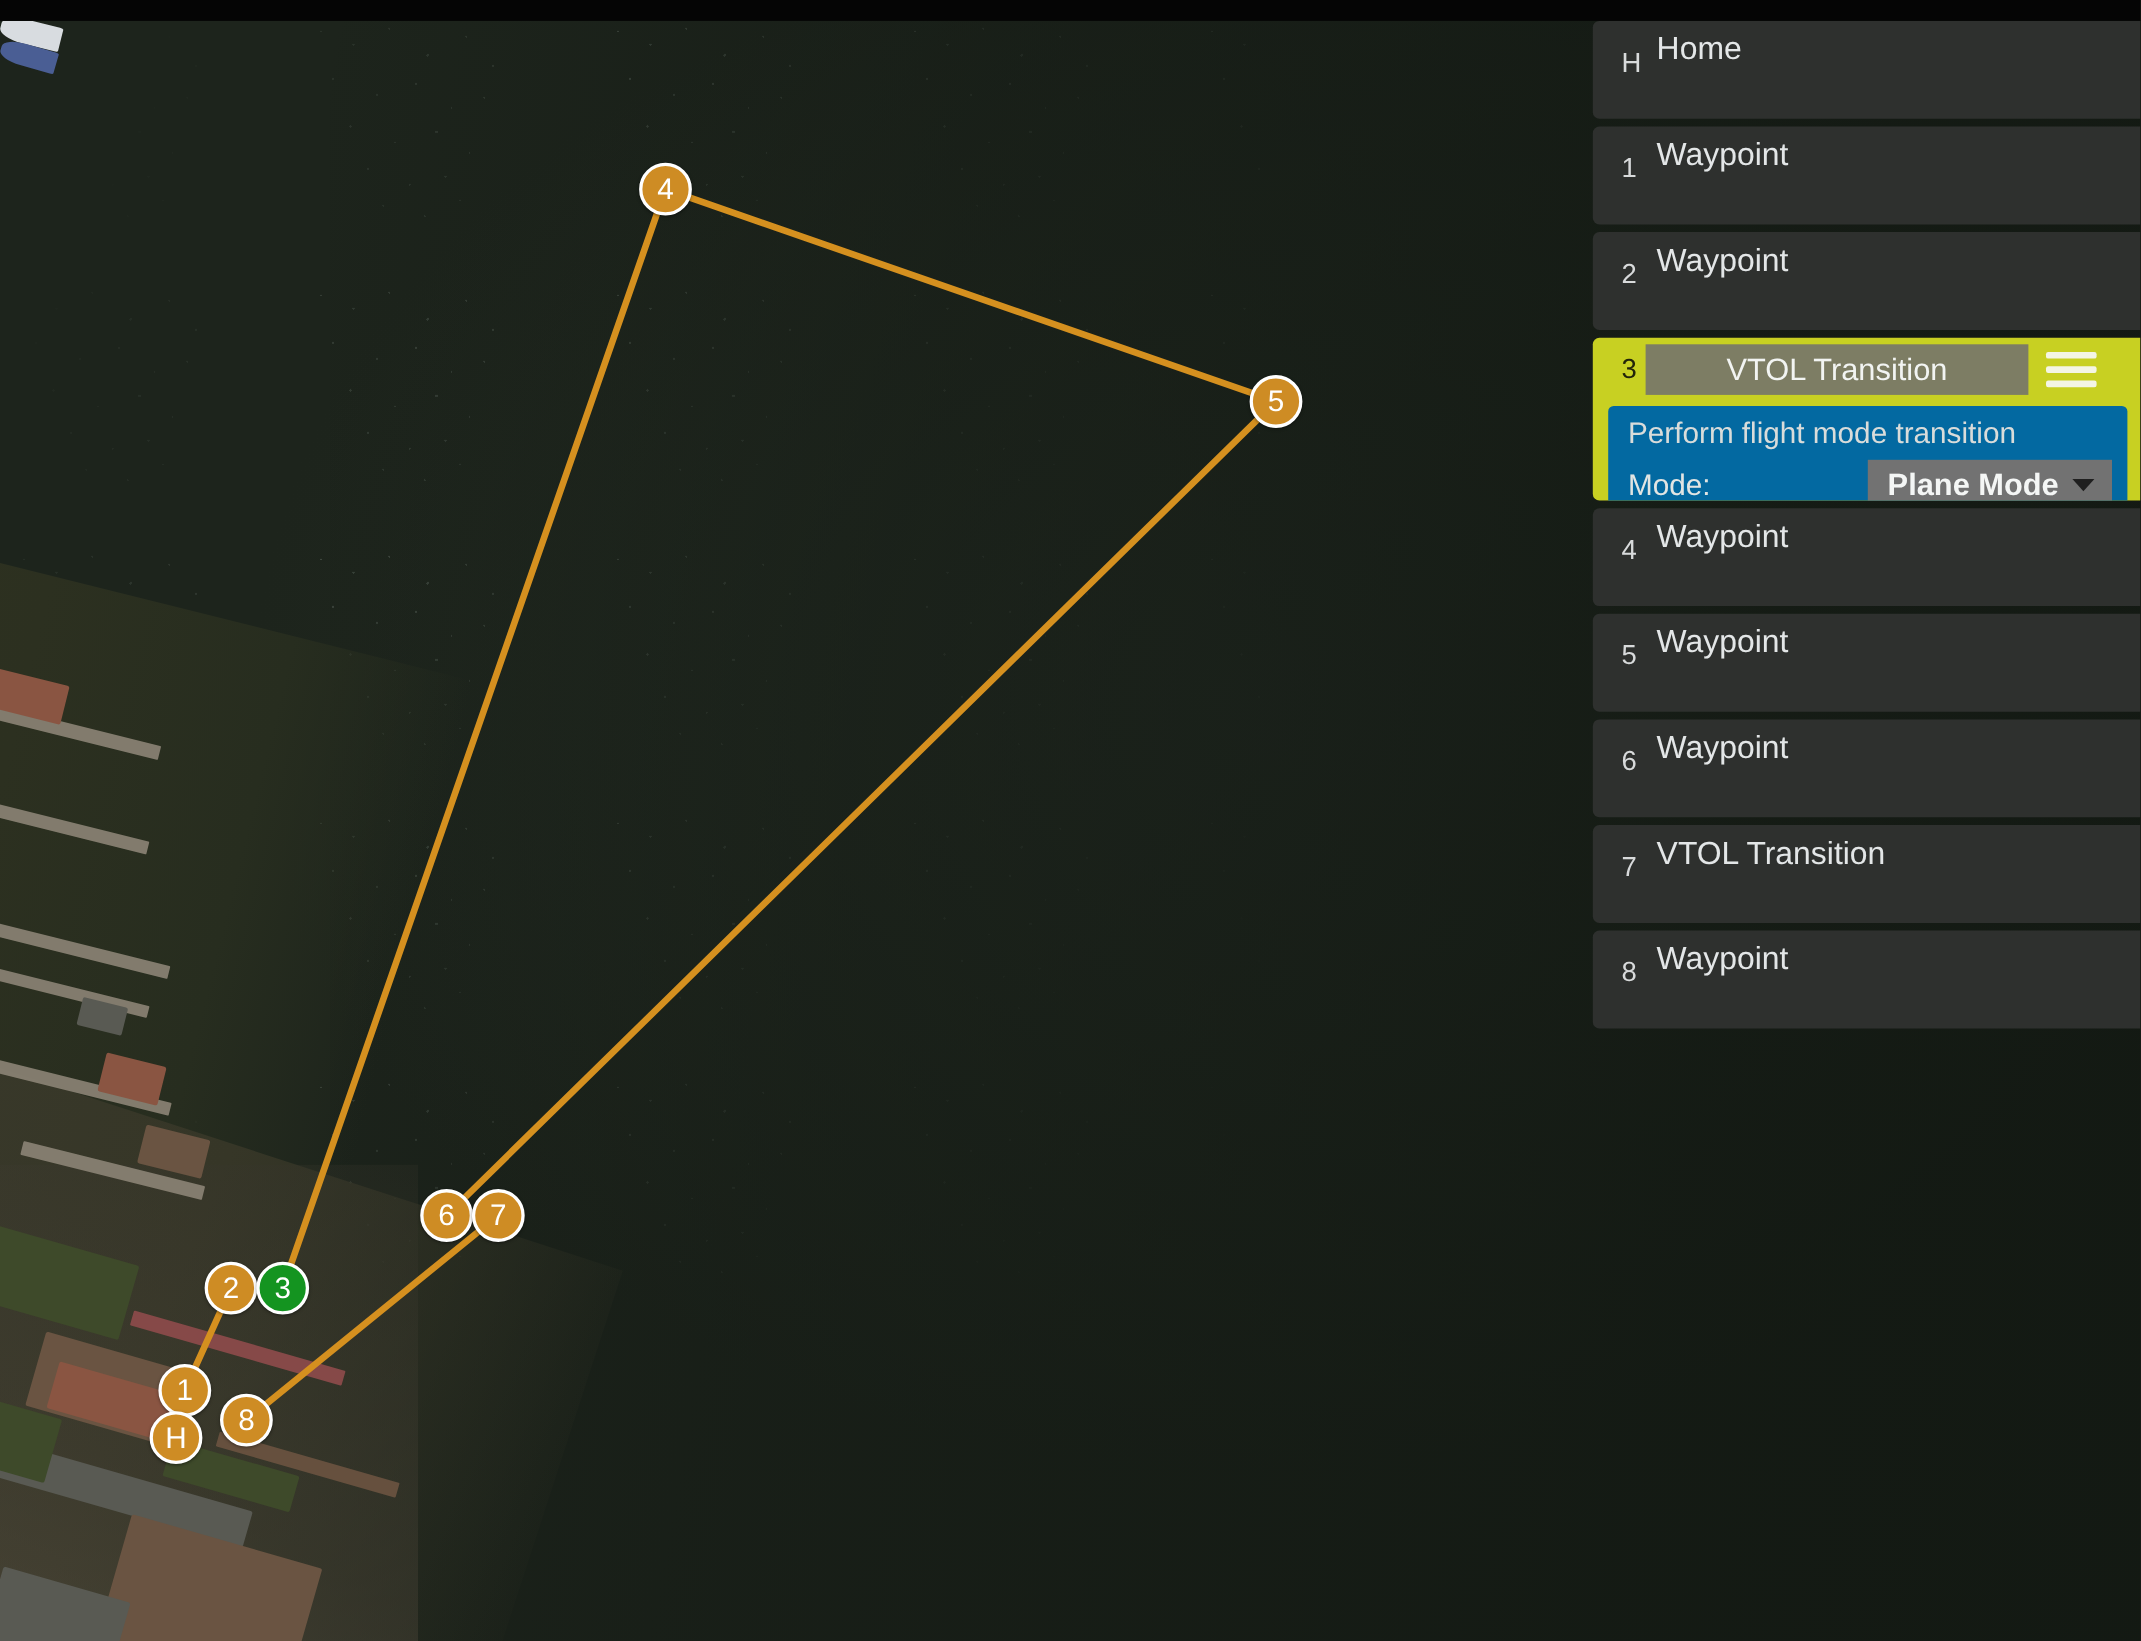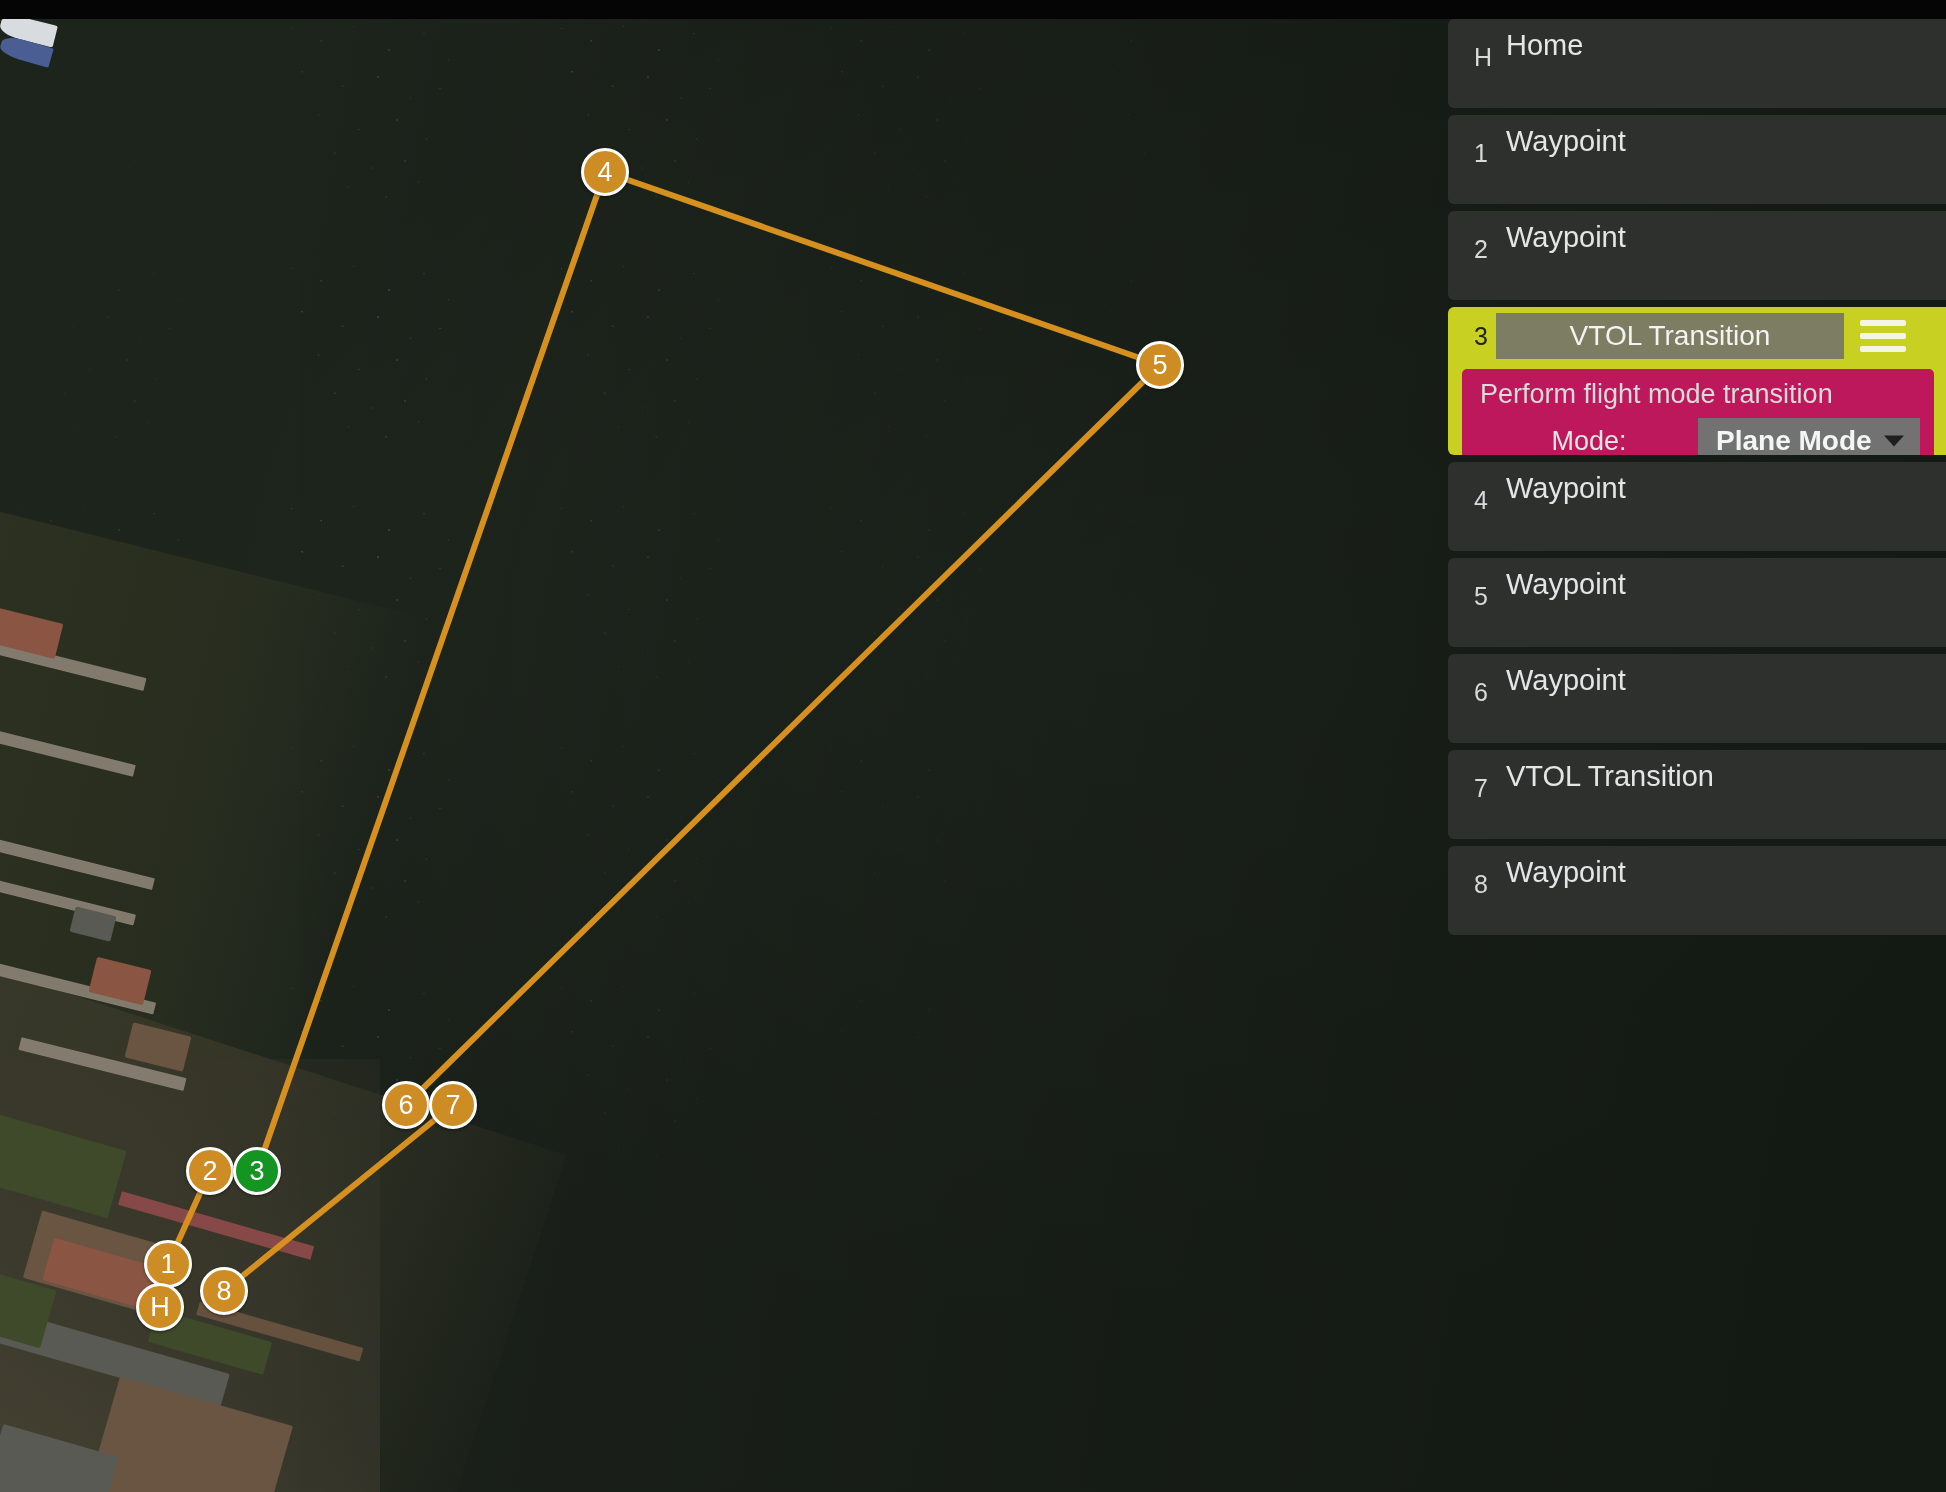--- a/index.html
+++ b/index.html
@@ -236,35 +236,34 @@
   }
   .hamburger i {
     display: block;
     height: 6px;
     width: 46px;
     background: #f4f5e4;
     border-radius: 2px;
   }
   .sel-body {
     margin: 4px 12px 8px 14px;
-    background: #be185d;
+    background: #0369a1;
     border-radius: 5px;
     padding: 8px 0 8px 0;
   }
   .sel-desc {
     color: #d9dcda;
     font-size: 27px;
     padding: 2px 0 8px 18px;
     line-height: 1.15;
   }
   .sel-row {
     display: flex;
     align-items: center;
     height: 46px;
-    text-align: center;
   }
   .sel-row .lbl {
     color: #e2e5e3;
     font-size: 27px;
     padding-left: 18px;
     flex: 1 1 auto;
   }
   .mode-select {
     position: relative;
     width: 222px;

